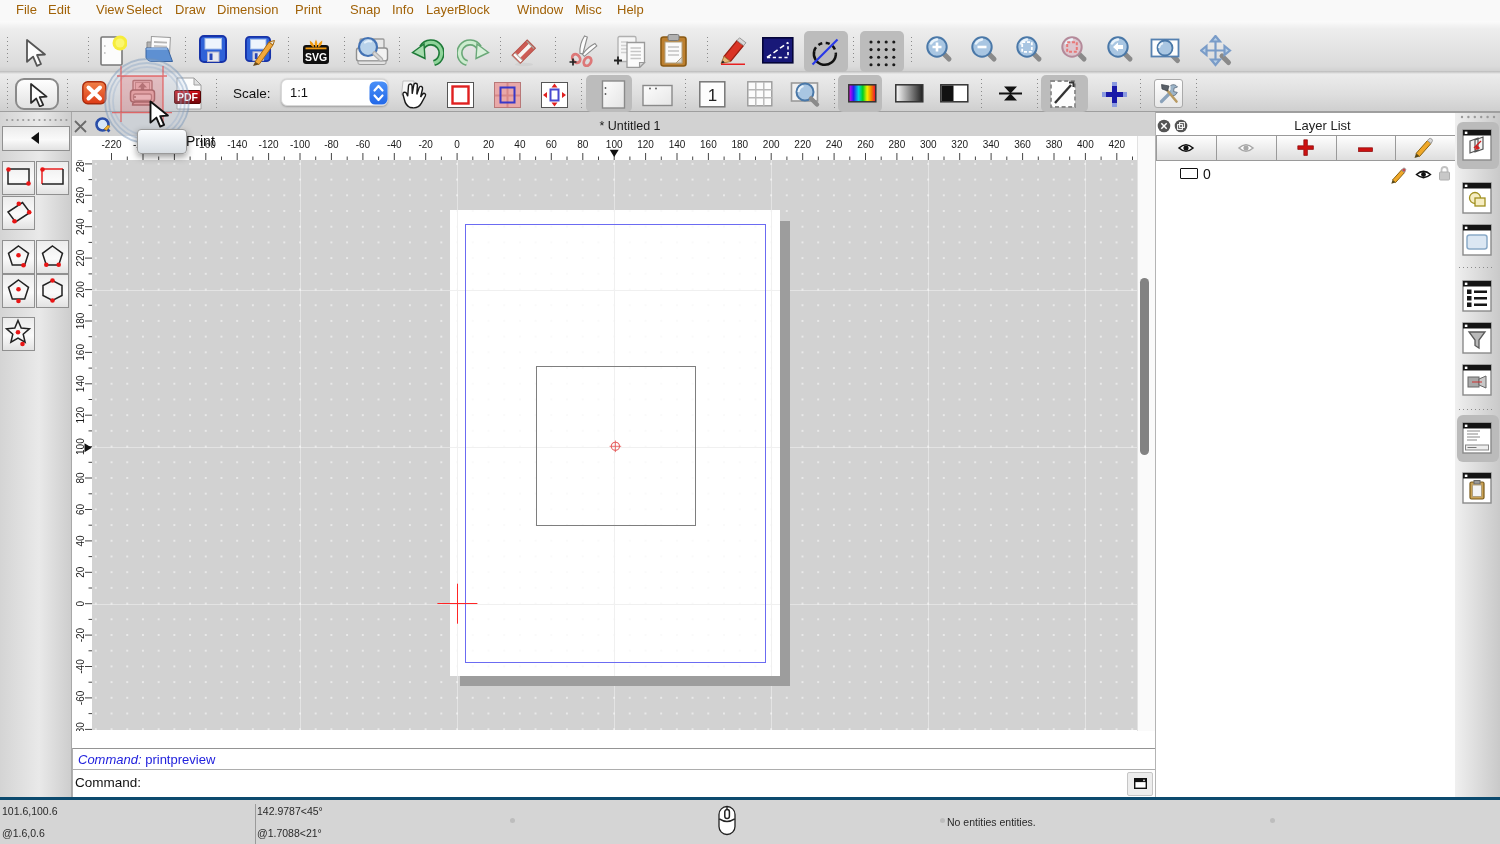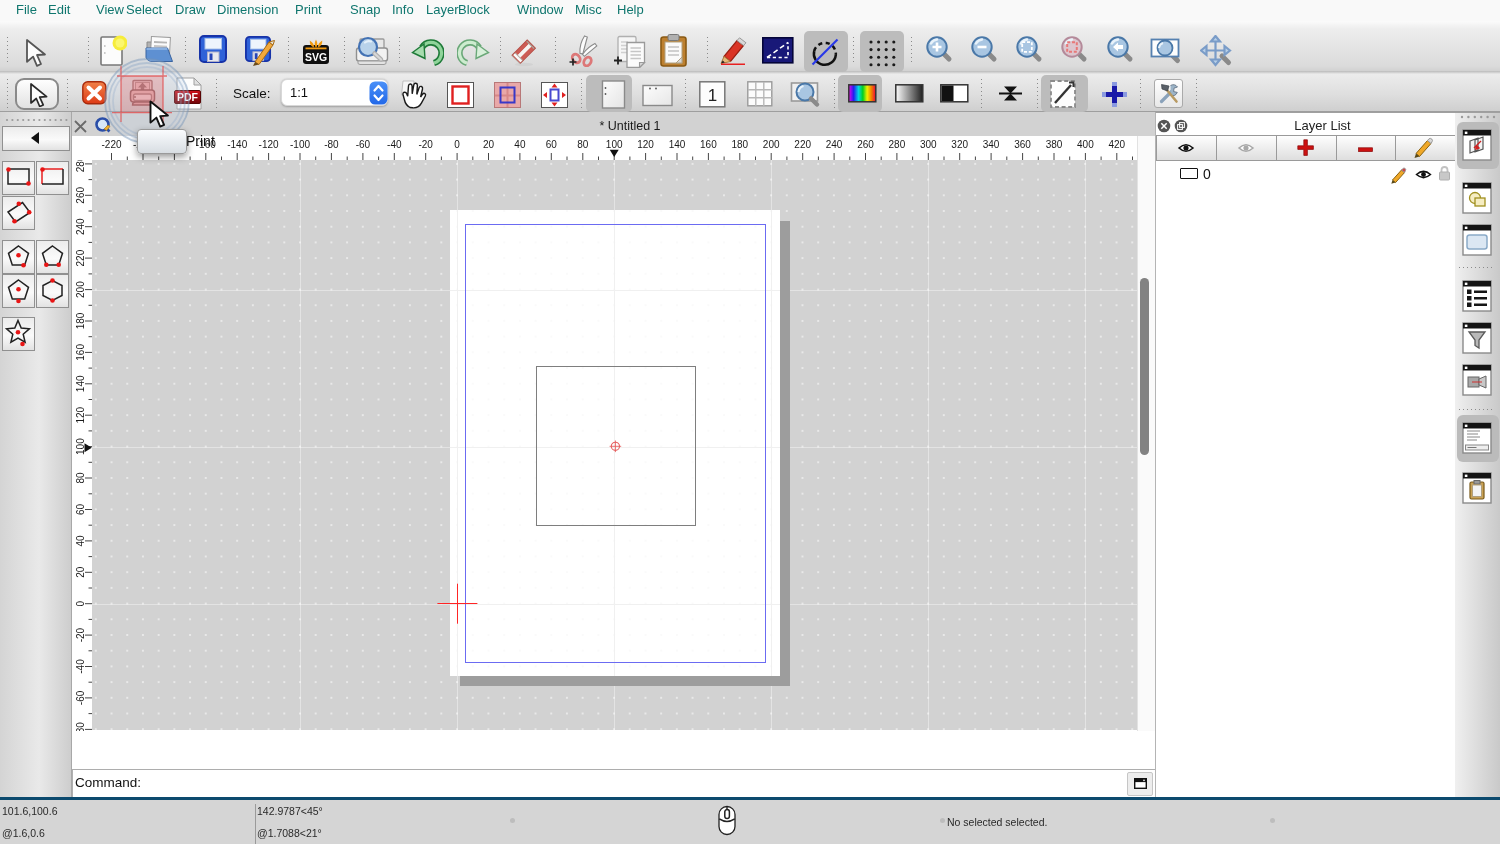--- a/index.html
+++ b/index.html
@@ -1,20 +1,20 @@
 <!DOCTYPE html>
 <html><head><meta charset="utf-8">
 <style>
 html,body{margin:0;padding:0;width:1500px;height:844px;overflow:hidden;
  font-family:"Liberation Sans",sans-serif;-webkit-font-smoothing:antialiased;}
 *{box-sizing:border-box;}
 .abs{position:absolute;}
 #root{position:relative;width:1500px;height:844px;background:#fff;}
 #menubar{left:0;top:0;width:1500px;height:21px;background:#f9f9f9;}
-#menubar span{position:absolute;top:2px;font-size:13px;color:#0f766e;}
+#menubar span{position:absolute;top:2px;font-size:13px;color:#a16207;}
 #toolbar{left:0;top:21px;width:1500px;height:91px;
  background:linear-gradient(#fbfbfb 0,#ededed 9%,#dbdbdb 50%,#d2d2d2 55%,#c0c0c0 56%,#ececec 59%,#dedede 82%,#cfcfcf 100%);border-bottom:1px solid #9e9e9e;}
 .sep1{position:absolute;width:1px;height:28px;top:37px;background-image:repeating-linear-gradient(#8a8a8a 0 1.4px,transparent 1.4px 4px);}
 .sep2{position:absolute;width:1px;height:30px;top:79px;background-image:repeating-linear-gradient(#8a8a8a 0 1.4px,transparent 1.4px 4px);}
 .pressed{position:absolute;background:#bcbcbc;border-radius:5px;}
 #tabbar{left:72px;top:112px;width:1083px;height:24px;background:#d2d2d2;}
 #ldock{left:0;top:112px;width:72px;height:685px;background:linear-gradient(90deg,#d4d4d4,#e9e9e9 55%,#cdcdcd);border-right:1px solid #a8a8a8;}
 .lbtn{position:absolute;background:linear-gradient(#ececec,#fafafa 55%,#e2e2e2);border:1px solid #909090;}
 #canvas{left:92px;top:160px;width:1045px;height:570px;background:#d2d2d2;
  background-image:radial-gradient(circle,rgba(255,255,255,.5) 1px,rgba(255,255,255,0) 1.15px);
@@ -686,36 +686,39 @@
 <g stroke="#e66060" fill="none">
 <circle cx="190.4" cy="251.3" r="4.1" stroke-width="1.1"></circle>
 <path d="M184.6,251.3 h11.6 M190.4,245.5 v11.6" stroke-width=".9"></path>
       </g>
 <g stroke="#ff2525" fill="none">
 <path d="M12.4,408.5 h40 M32.5,388.7 v40" stroke-width="1"></path>
       </g>
     </svg>
 <div id="sbtrack" class="abs"></div>
     <div id="sbthumb" class="abs"></div>
+<div id="cmdhist" class="abs">
+      <span class="abs" style="left:5px;top:3px;font-size:13px;color:#2222dd"><i>Command:</i> printpreview</span>
+    </div>
 <div id="cmdin" class="abs">
       <span class="abs" style="left:2px;top:5px;font-size:13.5px;color:#111">Command:</span>
     </div>
 <div class="abs" style="left:1127px;top:772px;width:26px;height:24px;background:#ededed;border:1px solid #c6c6c6;border-radius:2px"></div>
 <svg class="abs" style="left:1134px;top:778px" width="13" height="11">
       <rect x="0.7" y="0.7" width="11.6" height="9.6" fill="#fff" stroke="#111" stroke-width="1.4"></rect>
       <rect x="0.7" y="0.7" width="11.6" height="3.4" fill="#111"></rect>
       <circle cx="10" cy="2.4" r=".8" fill="#fff"></circle>
     </svg>
 <div id="statusbar" class="abs">
 <div style="left:2px;top:5px">101.6,100.6</div>
 <div style="left:2px;top:27px">@1.6,0.6</div>
 <div class="abs" style="left:255px;top:4px;width:1px;height:40px;background:#9a9a9a"></div>
 <div style="left:257px;top:5px">142.9787&lt;45°</div>
 <div style="left:257px;top:27px">@1.7088&lt;21°</div>
-<div style="left:947px;top:16px">No selected selected.</div>
+<div style="left:947px;top:16px">No entities entities.</div>
 </div>
 <div class="abs" style="left:510px;top:818px;width:5px;height:5px;border-radius:50%;background:#bdbdbd"></div>
 <div class="abs" style="left:940px;top:818px;width:5px;height:5px;border-radius:50%;background:#bdbdbd"></div>
 <div class="abs" style="left:1270px;top:818px;width:5px;height:5px;border-radius:50%;background:#bdbdbd"></div>
 <svg class="abs" style="left:717px;top:805px" width="20" height="32">
       <rect x="2" y="1.5" width="16" height="28" rx="8" fill="#fff" stroke="#222" stroke-width="1.3"></rect>
 <path d="M10,1.5 v3.5" stroke="#222" stroke-width="1.4" fill="none"></path>
 <rect x="7.8" y="4.5" width="4.6" height="9" rx="2.3" fill="#fff" stroke="#222" stroke-width="1.5"></rect>
 <path d="M2.2,13.8 q4,2.6 7.8,2.6 q3.8,0 7.8,-2.6" stroke="#222" stroke-width="1.5" fill="none"></path>
     </svg>

